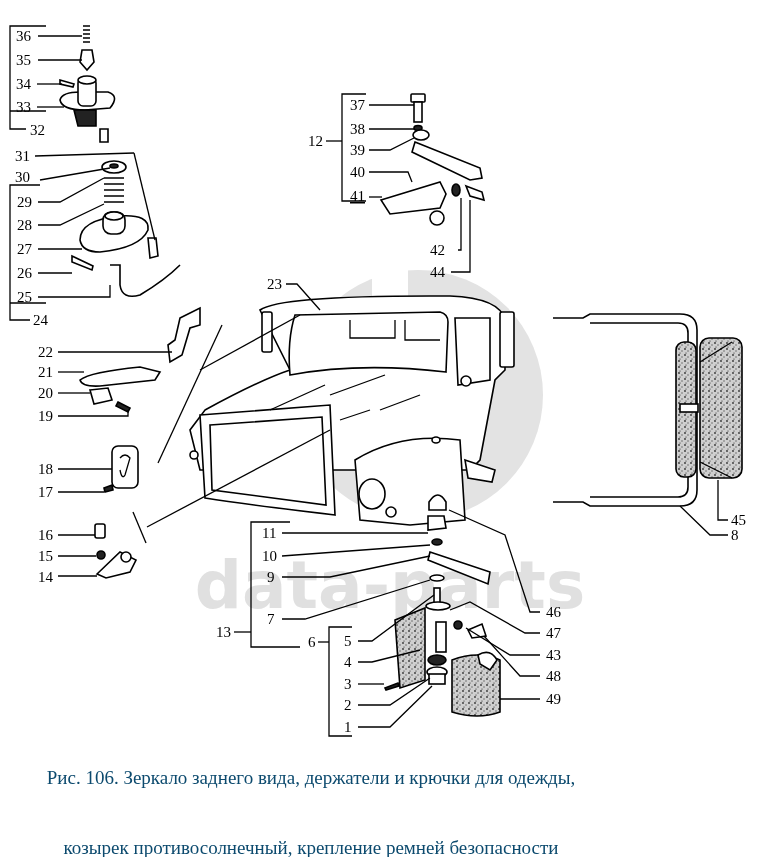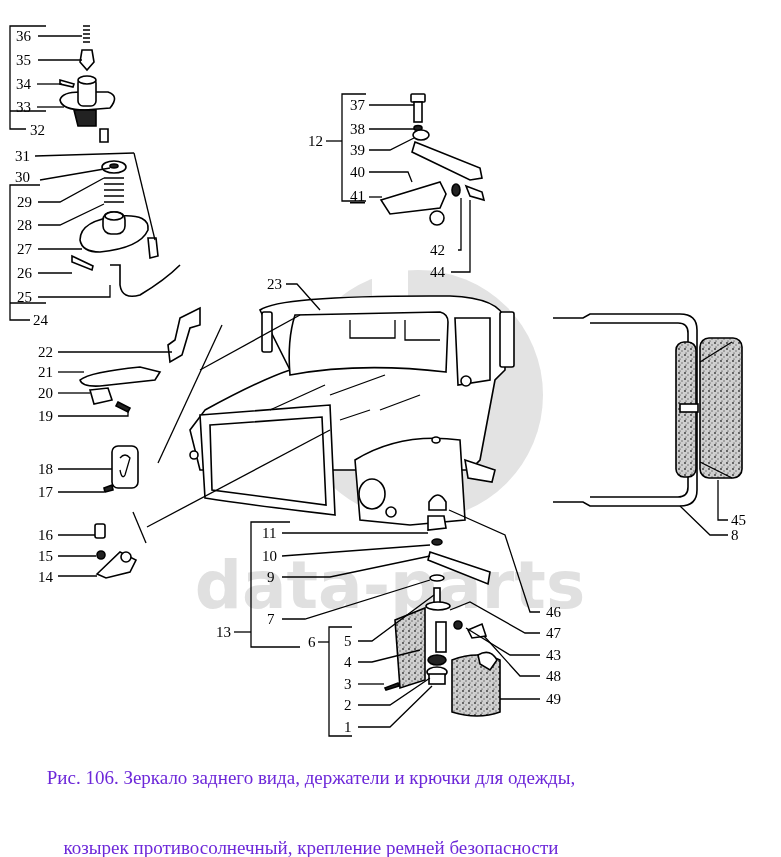--- a/index.html
+++ b/index.html
@@ -6,21 +6,21 @@
   body { width: 781px; height: 857px; position: relative; overflow: hidden;
          font-family: "Liberation Serif", "DejaVu Serif", serif; color: #000; }
   #canvas { position: absolute; left: 0; top: 0; width: 781px; height: 857px; }
   .wm-text { font-family: "DejaVu Sans", "Liberation Sans", sans-serif; font-weight: bold; }
   .lbl { font-family: "Liberation Serif", "DejaVu Serif", serif; font-size: 15px; fill: #000; }
   .ln { stroke: #000; stroke-width: 1.3; fill: none; }
   .part { stroke: #000; stroke-width: 1.6; fill: #fff; }
   .partd { stroke: #000; stroke-width: 1.6; fill: #222; }
   .tex { stroke: #000; stroke-width: 1.6; fill: url(#speck); }
   .caption { position: absolute; left: 0; width: 622px; text-align: center;
-             font-family: "Liberation Serif", "DejaVu Serif", serif; font-size: 19px; line-height: 24px; color: #6d28d9; }
+             font-family: "Liberation Serif", "DejaVu Serif", serif; font-size: 19px; line-height: 24px; color: #0c4a6e; }
   #cap1 { top: 766px; }
   #cap2 { top: 836px; }
 </style>
 </head>
 <body>
 
 <svg id="canvas" viewBox="0 0 781 857" xmlns="http://www.w3.org/2000/svg">
   <defs>
     <pattern id="speck" width="6" height="6" patternUnits="userSpaceOnUse">
       <rect width="6" height="6" fill="#cfcfcf"></rect>

